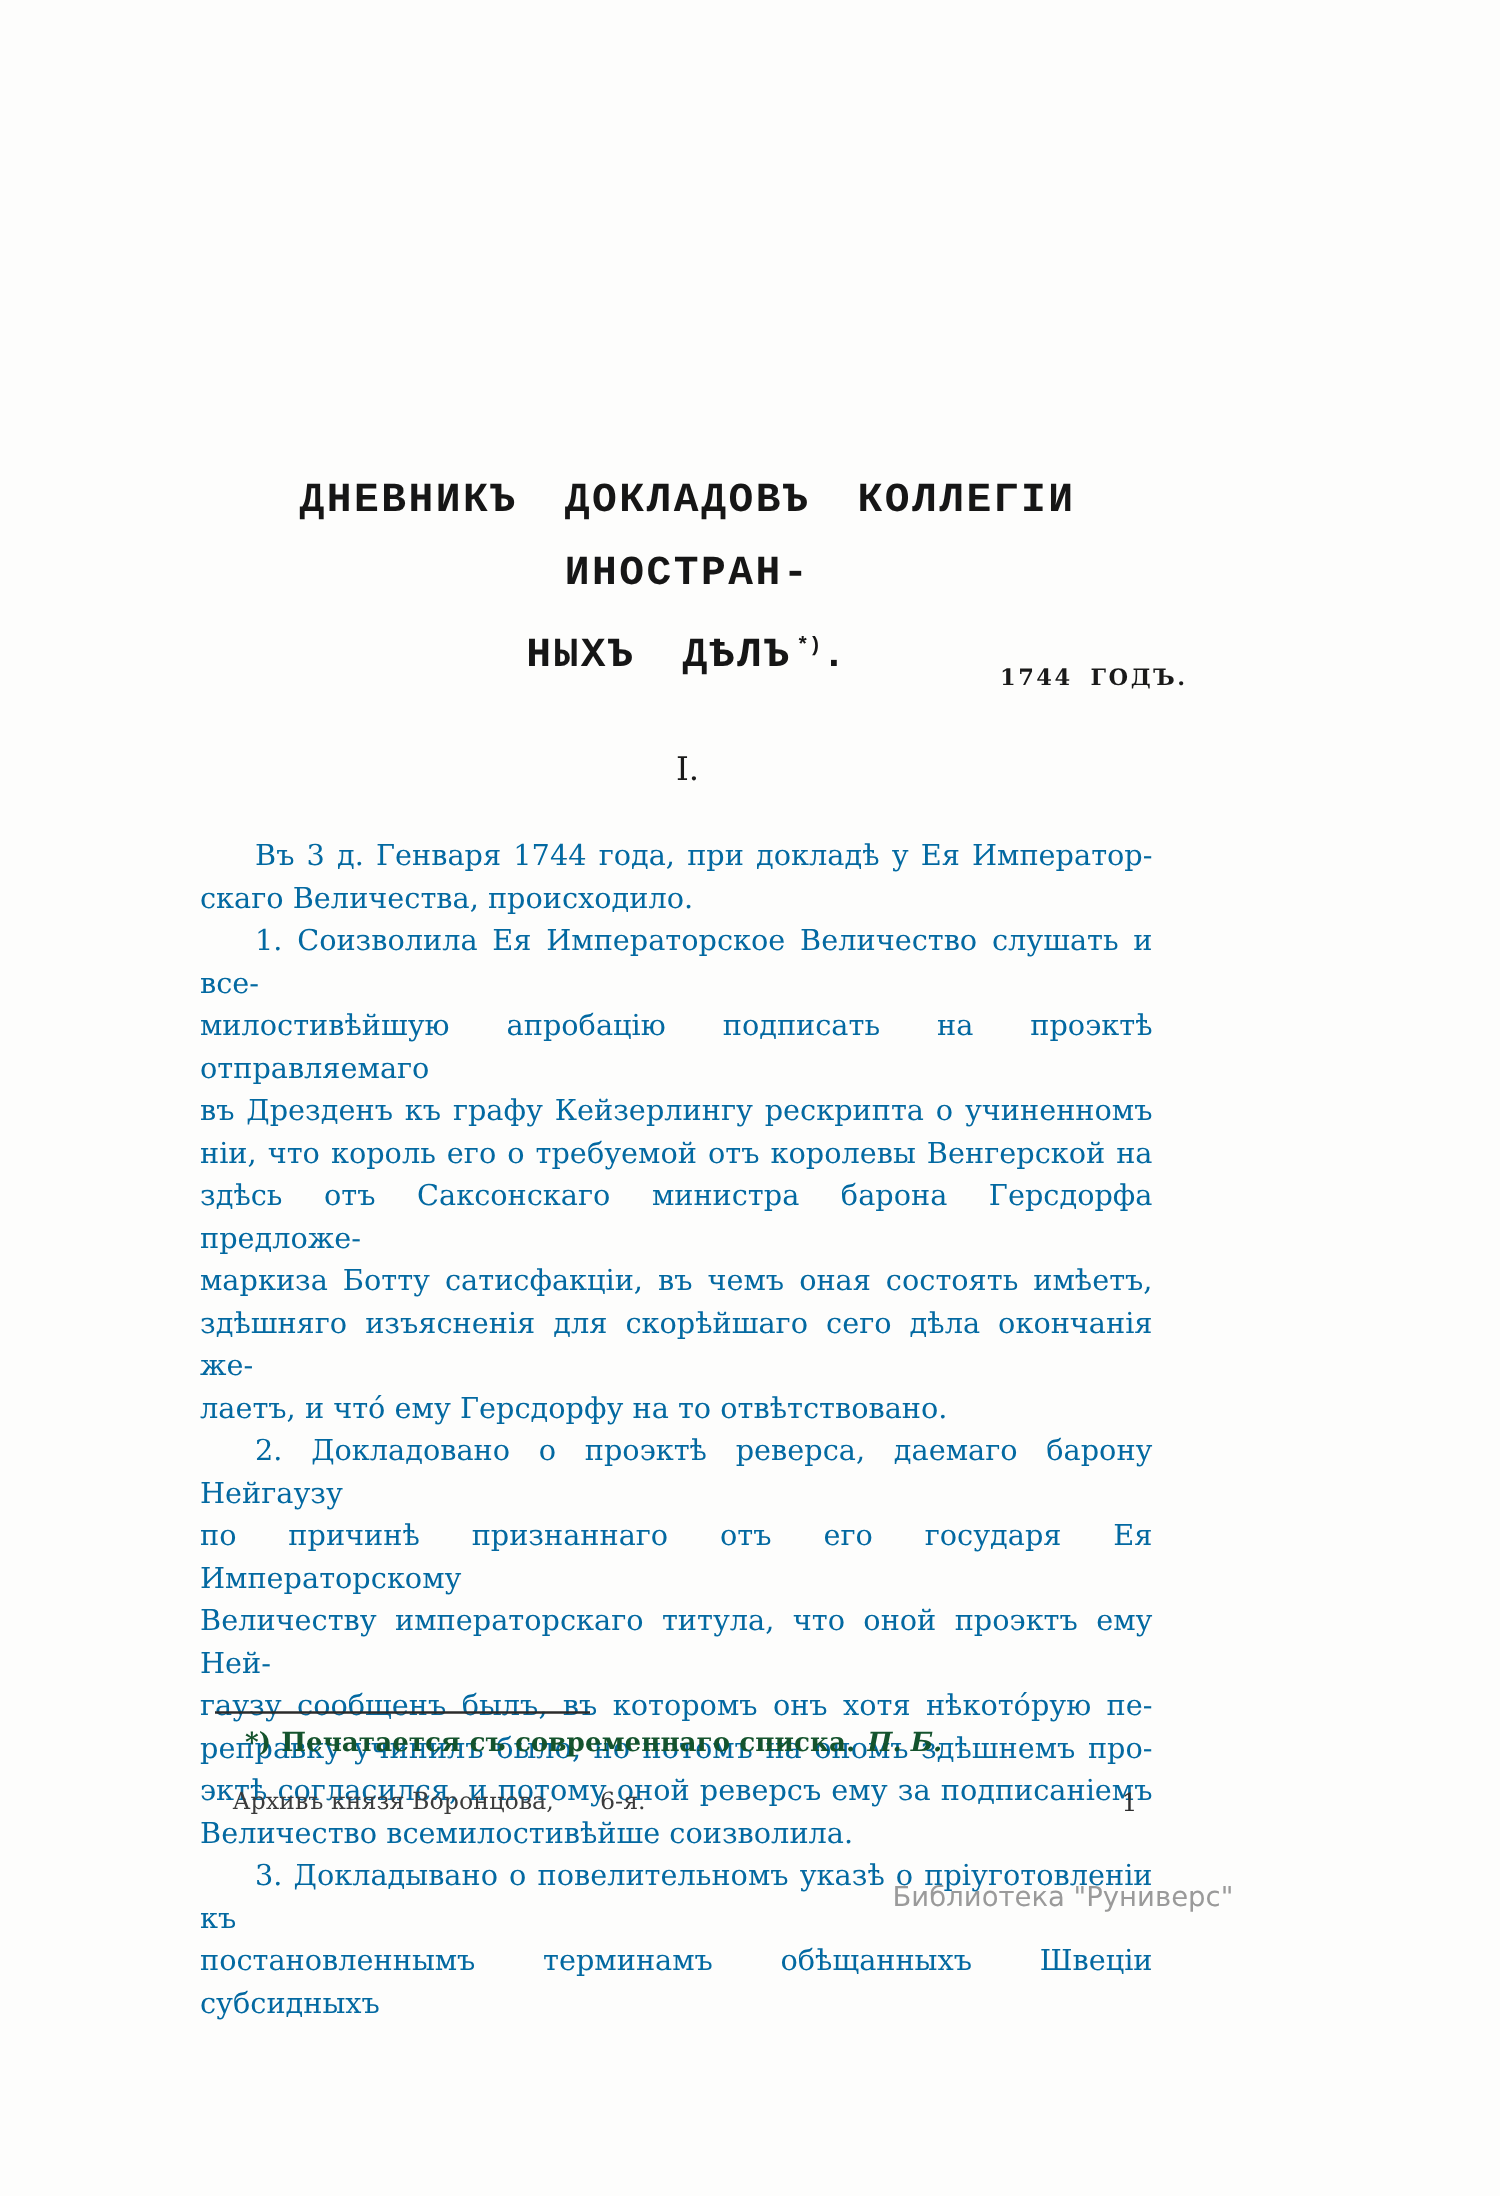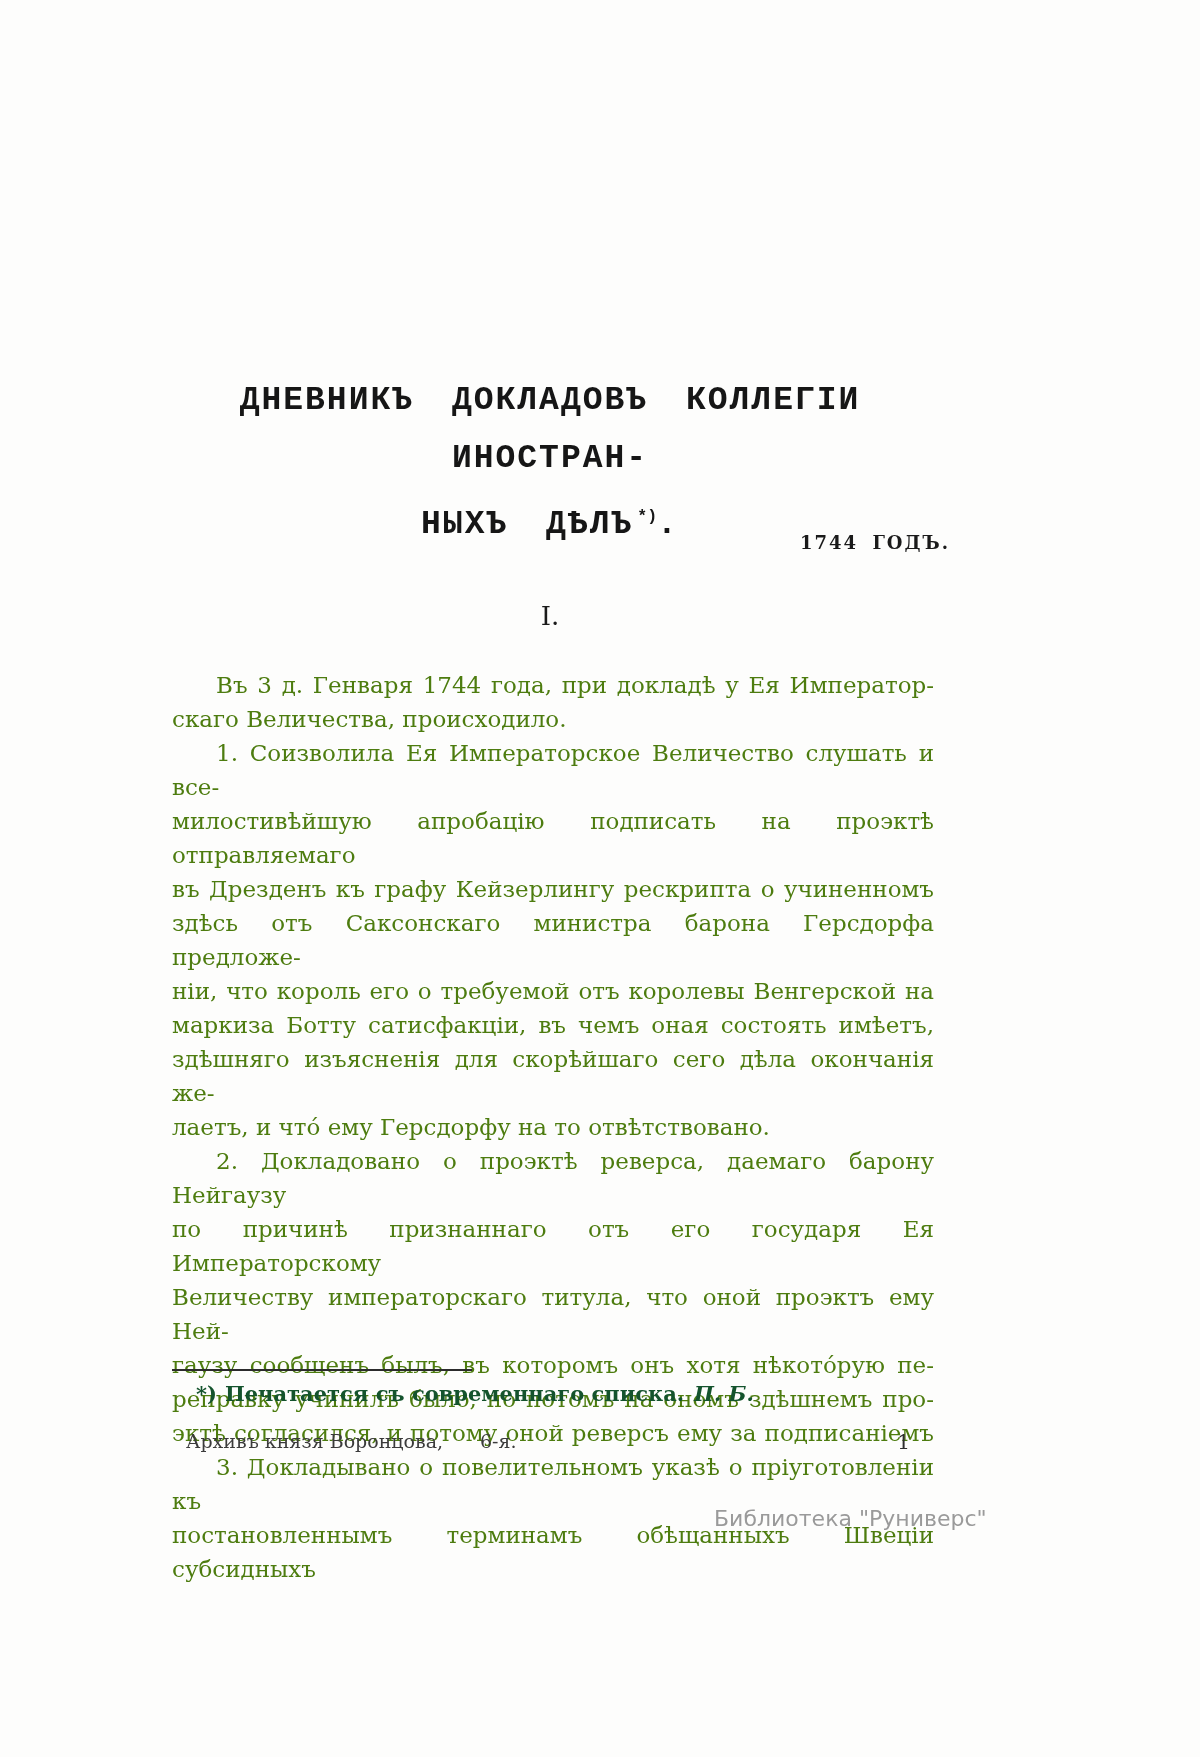--- a/index.html
+++ b/index.html
@@ -44,24 +44,24 @@
   }
   .section {
     position: absolute;
     top: 601px; left: 150px; width: 800px;
     text-align: center;
     font-size: 26px;
     color: #1a1a1a;
   }
   .body {
     position: absolute;
-    top: 668px; left: 172px; width: 762px;
+    top: 668px; left: 160px; width: 762px;
     font-size: 23px;
     line-height: 34px;
-    color: #4d7c0f;
+    color: #0369a1;
   }
   .line { text-align: justify; text-align-last: justify; }
   .line.last { text-align-last: left; }
   .line.first { text-indent: 44px; }
   .footnote-rule {
     position: absolute;
     top: 1369px; left: 172px; width: 300px;
     border-top: 2px solid #2b2b2b;
   }
   .footnote {
@@ -108,33 +108,34 @@
 
   <div class="body">
       <div class="para">
         <div class="line first">Въ 3 д. Генваря 1744 года, при докладѣ у Ея Император-</div>
         <div class="line last">скаго Величества, происходило.</div>
       </div>
       <div class="para">
         <div class="line first">1. Соизволила Ея Императорское Величество слушать и все-</div>
         <div class="line">милостивѣйшую апробацію подписать на проэктѣ отправляемаго</div>
         <div class="line">въ Дрезденъ къ графу Кейзерлингу рескрипта о учиненномъ</div>
+        <div class="line">ніи, что король его о требуемой отъ королевы Венгерской на</div>
         <div class="line">здѣсь отъ Саксонскаго министра барона Герсдорфа предложе-</div>
-        <div class="line">ніи, что король его о требуемой отъ королевы Венгерской на</div>
         <div class="line">маркиза Ботту сатисфакціи, въ чемъ оная состоять имѣетъ,</div>
         <div class="line">здѣшняго изъясненія для скорѣйшаго сего дѣла окончанія же-</div>
         <div class="line last">лаетъ, и что́ ему Герсдорфу на то отвѣтствовано.</div>
       </div>
       <div class="para">
         <div class="line first">2. Докладовано о проэктѣ реверса, даемаго барону Нейгаузу</div>
         <div class="line">по причинѣ признаннаго отъ его государя Ея Императорскому</div>
         <div class="line">Величеству императорскаго титула, что оной проэктъ ему Ней-</div>
         <div class="line">гаузу сообщенъ былъ, въ которомъ онъ хотя нѣкото́рую пе-</div>
         <div class="line">реправку учинилъ было, но потомъ на ономъ здѣшнемъ про-</div>
         <div class="line">эктѣ согласился, и потому оной реверсъ ему за подписаніемъ</div>
+        <div class="line last">Величество всемилостивѣйше соизволила.</div>
       </div>
       <div class="para">
         <div class="line first">3. Докладывано о повелительномъ указѣ о пріуготовленіи къ</div>
         <div class="line">постановленнымъ терминамъ обѣщанныхъ Швеціи субсидныхъ</div>
       </div>
     </div>
 
   <div class="footnote-rule"></div>
 
   <div class="footnote">

